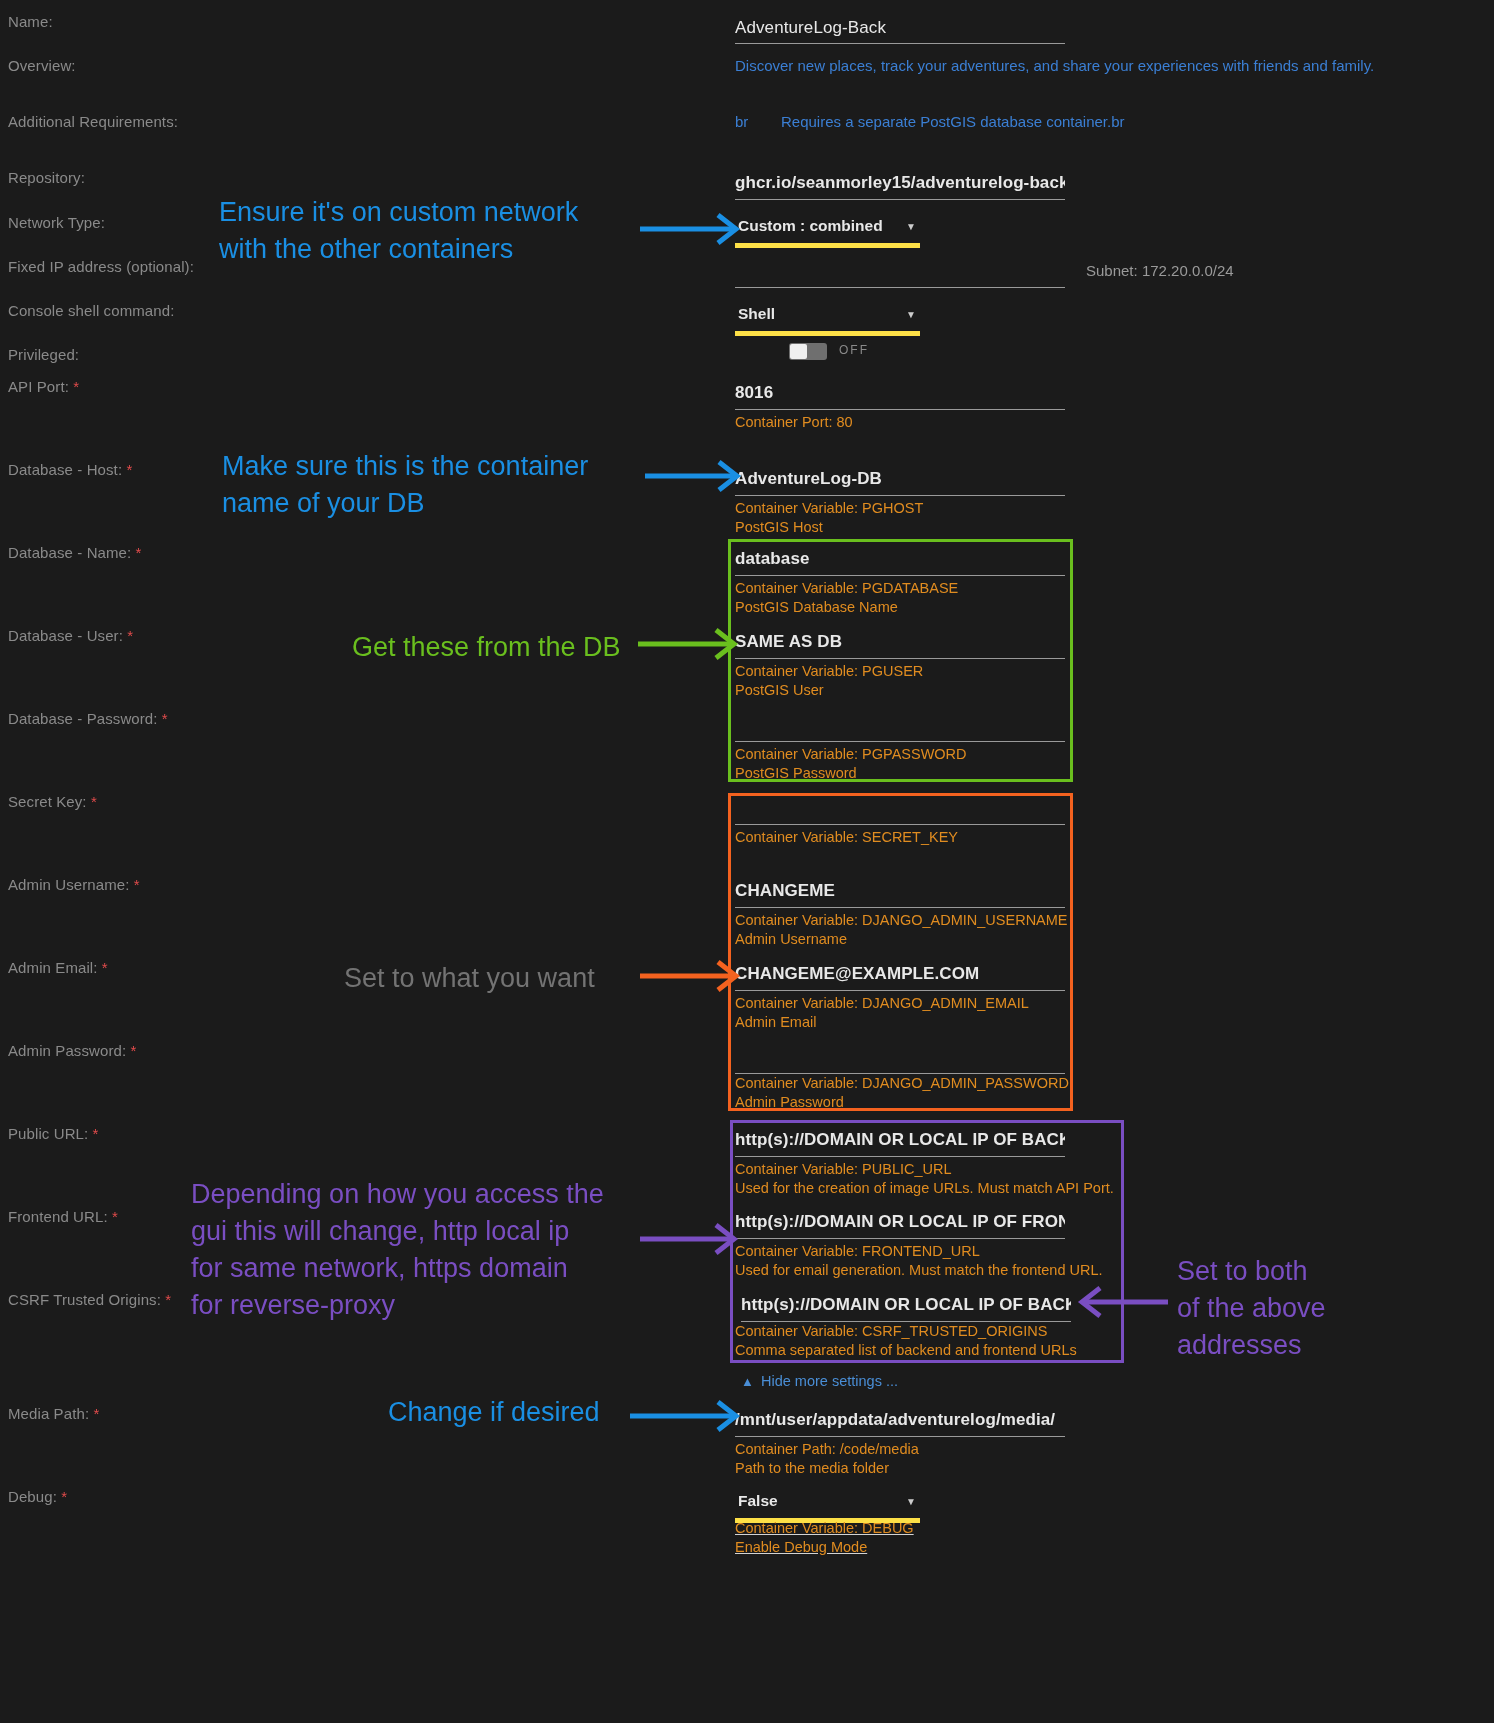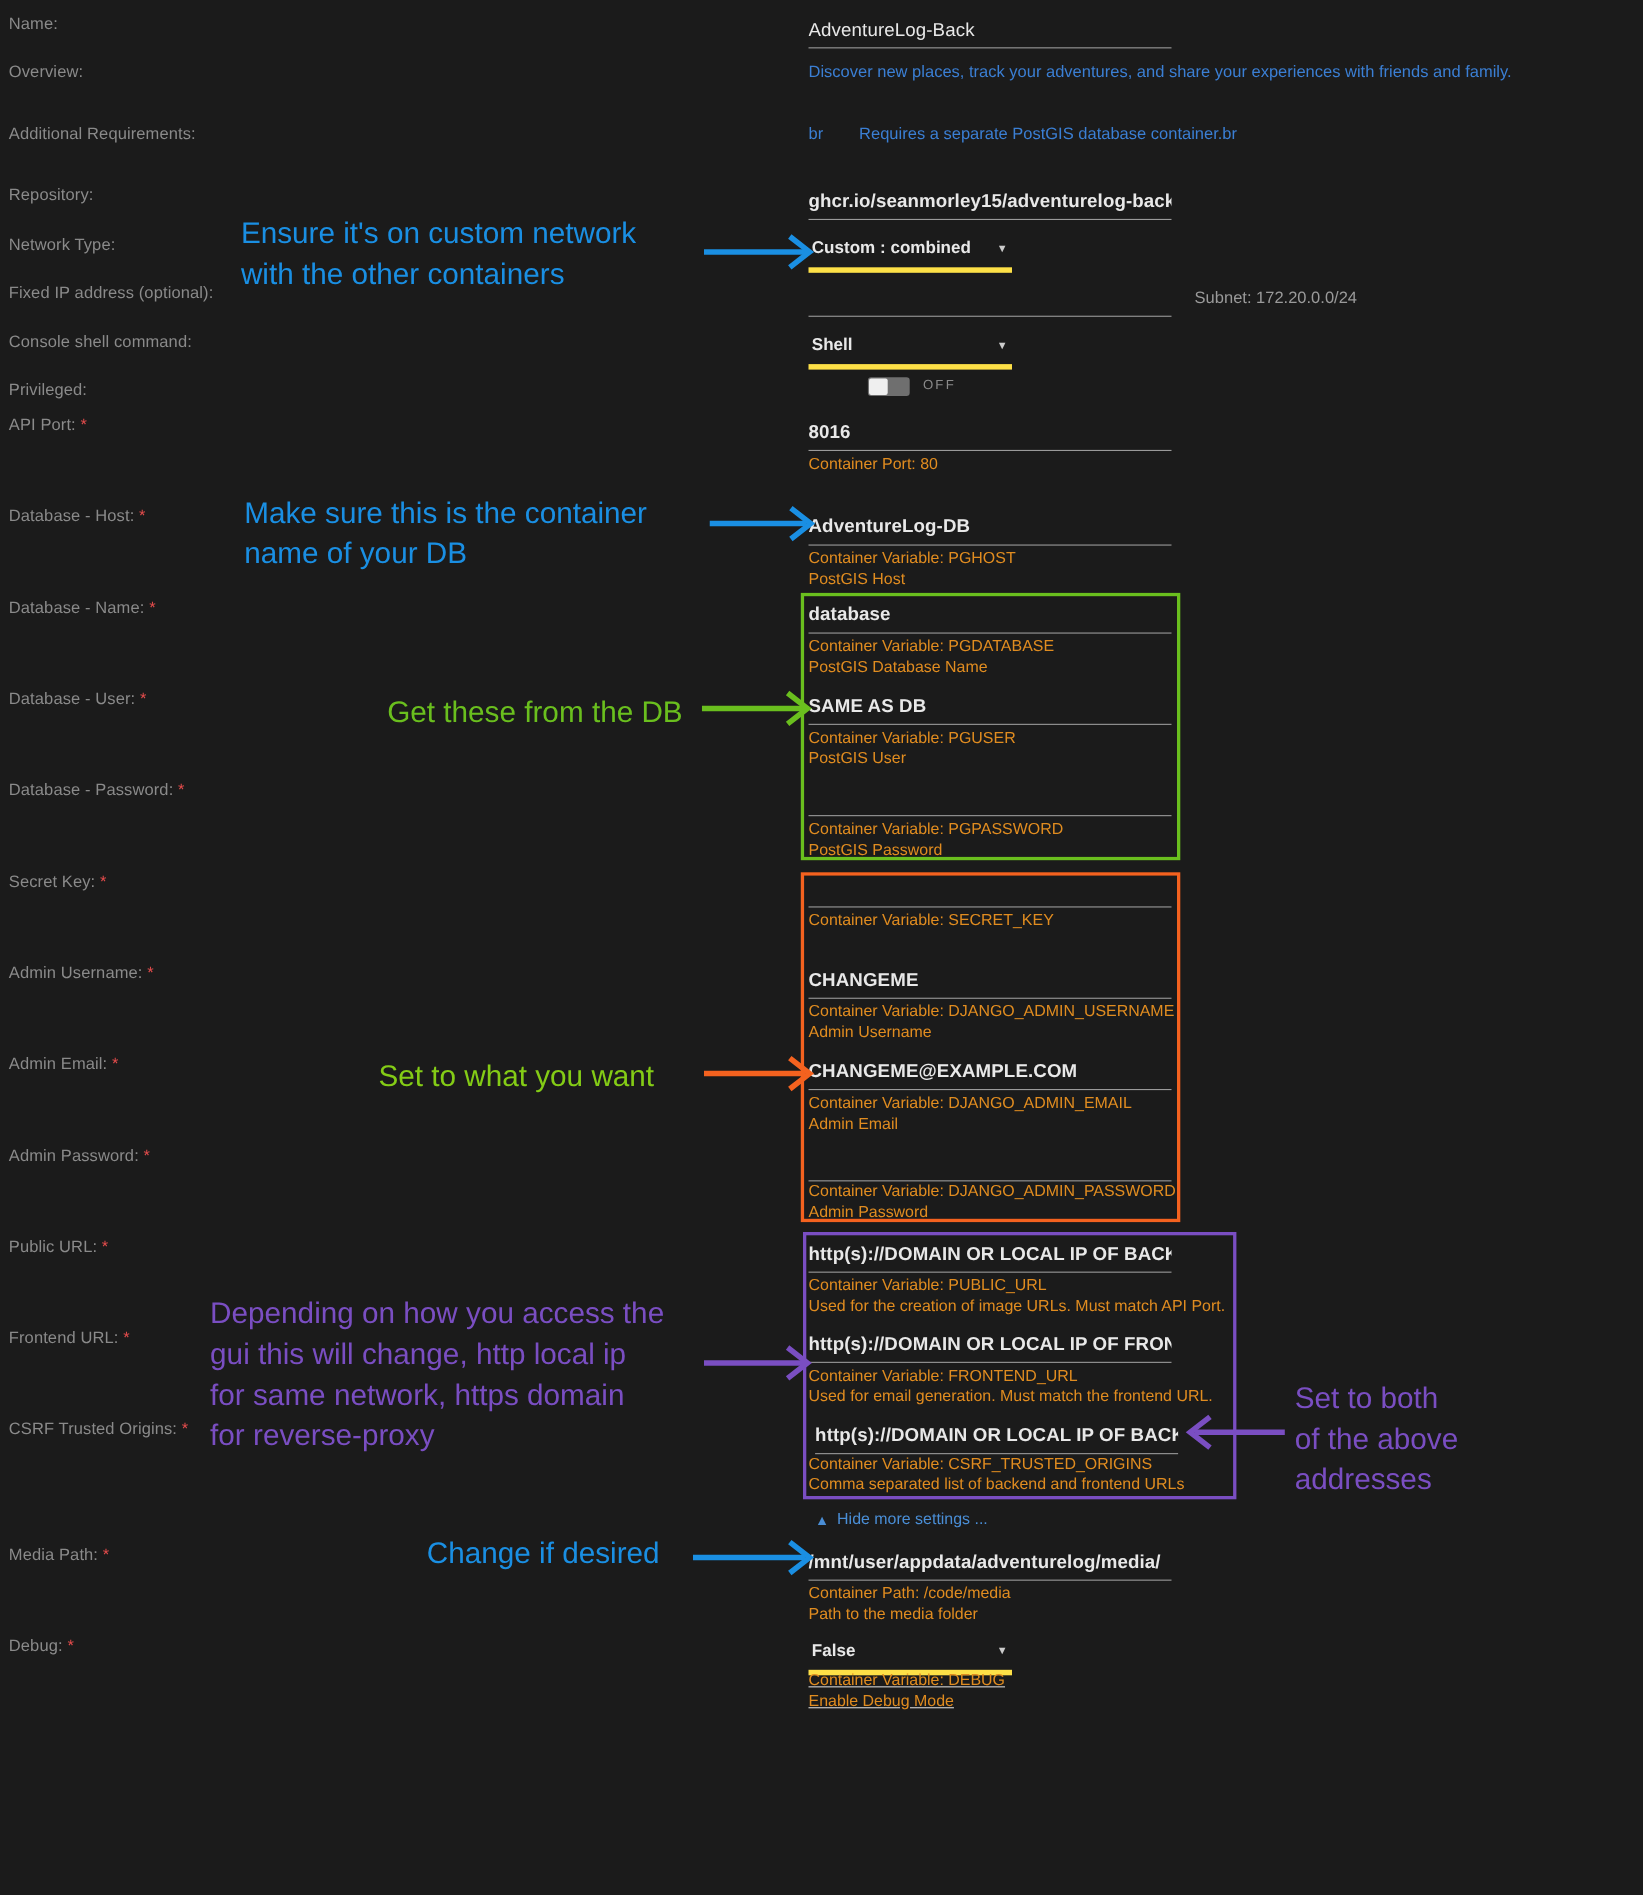--- a/index.html
+++ b/index.html
@@ -332,21 +332,21 @@
     <line x1="0" y1="21" x2="88" y2="21" stroke="#1a8fe3" stroke-width="5"></line>
     <polyline points="74,7 92,21 74,35" fill="none" stroke="#1a8fe3" stroke-width="5"></polyline>
   </svg>
 
   <div class="anno" style="left:352px; top:629px; color:#6abf1e;">Get these from the DB</div>
   <svg class="arrowsvg" style="left:638px; top:623px;" width="112" height="42">
     <line x1="0" y1="21" x2="92" y2="21" stroke="#6abf1e" stroke-width="5"></line>
     <polyline points="78,7 96,21 78,35" fill="none" stroke="#6abf1e" stroke-width="5"></polyline>
   </svg>
 
-  <div class="anno" style="left:344px; top:960px; color:#84cc16;">Set to what you want</div>
+  <div class="anno" style="left:344px; top:960px; color:#737373;">Set to what you want</div>
   <svg class="arrowsvg" style="left:640px; top:955px;" width="112" height="42">
     <line x1="0" y1="21" x2="92" y2="21" stroke="#f4621f" stroke-width="5"></line>
     <polyline points="78,7 96,21 78,35" fill="none" stroke="#f4621f" stroke-width="5"></polyline>
   </svg>
 
   <div class="anno" style="left:191px; top:1176px; color:#7a4ec2; line-height:37px;">Depending on how you access the
 gui this will change, http local ip
 for same network, https domain
 for reverse-proxy</div>
   <svg class="arrowsvg" style="left:640px; top:1218px;" width="110" height="42">

